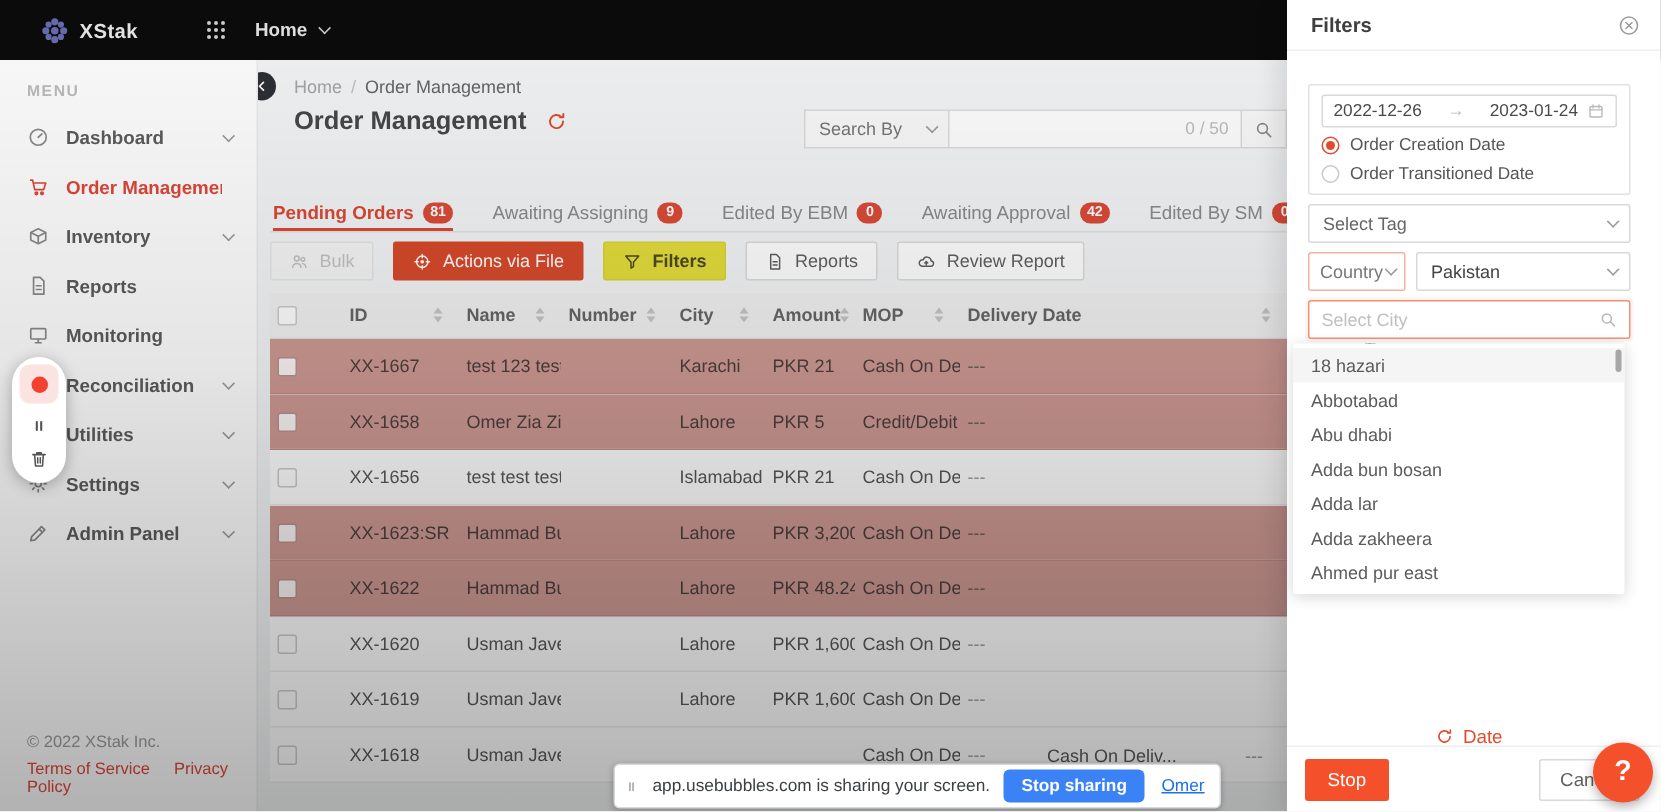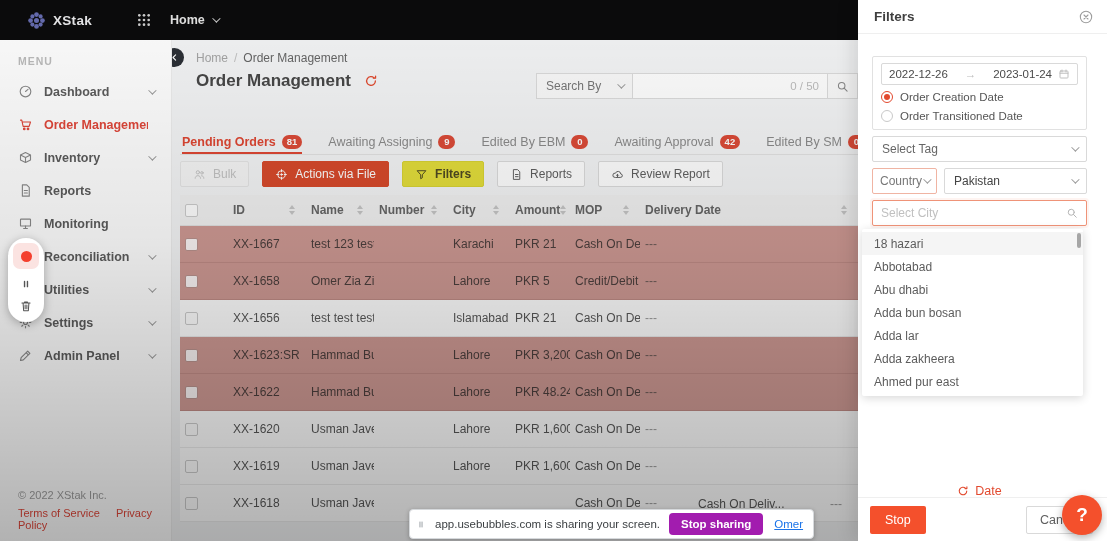--- a/index.html
+++ b/index.html
@@ -92,21 +92,21 @@
   
   .rec-widget { position:absolute; left:8px; top:238px; width:36px; height:84px; background:#fff; border-radius:18px; box-shadow:0 2px 10px rgba(0,0,0,.28); z-index:60; display:flex; flex-direction:column; align-items:center; justify-content:space-between; padding:5px 0 9px; }
   .rec-sq { width:26px; height:26px; border-radius:7px; background:#fbe3e1; display:flex; align-items:center; justify-content:center; cursor:pointer; }
   .rec-dot { width:11px; height:11px; border-radius:50%; background:#f4402e; }
   .rec-widget svg { width:14px; height:14px; color:#555; cursor:pointer; }
 
   
   .share-bar { position:absolute; left:409px; top:509px; height:30px; z-index:70; background:#fff; border:1px solid #d6d9dc; border-radius:4px; box-shadow:0 1px 4px rgba(0,0,0,.25); display:flex; align-items:center; padding:0 10px 0 6px; gap:9px; }
   .share-bar .handle { width:10px; height:13px; color:#9aa0a6; }
   .share-msg { font-size:11.5px; color:#3c4043; white-space:nowrap; }
-  .stop-btn { background:#a21caf; color:#fff; border:none; border-radius:4px; font-size:11.5px; font-weight:600; padding:5px 12px; cursor:pointer; font-family:inherit; white-space:nowrap; }
+  .stop-btn { background:#3b82f6; color:#fff; border:none; border-radius:4px; font-size:11.5px; font-weight:600; padding:5px 12px; cursor:pointer; font-family:inherit; white-space:nowrap; }
   .hide-link { font-size:11.5px; color:#1a73e8; text-decoration:underline; cursor:pointer; margin-left:2px; }
 
   
   .drawer { position:absolute; left:858px; top:0; width:249px; height:541px; background:#fff; z-index:90; box-shadow:-6px 0 16px rgba(0,0,0,.10); }
   .drawer-head { height:34px; display:flex; align-items:center; justify-content:space-between; padding:0 13px 0 16px; border-bottom:1px solid #efefef; }
   .drawer-title { font-size:13.5px; font-weight:700; color:#3f3f3f; }
   .drawer-close { width:16px; height:16px; color:#9c9c9c; cursor:pointer; }
   .drawer-body { padding:8px 20px 0 14px; position:relative; }
   .fgroup { margin-top:14px; border:1px solid #e1e1e1; border-radius:2px; padding:6px 8px 6px; }
   .date-ctl { height:22px; border:1px solid #d9d9d9; border-radius:2px; display:flex; align-items:center; padding:0 7px; gap:6px; font-size:11.5px; color:#4a4a4a; cursor:pointer; }

